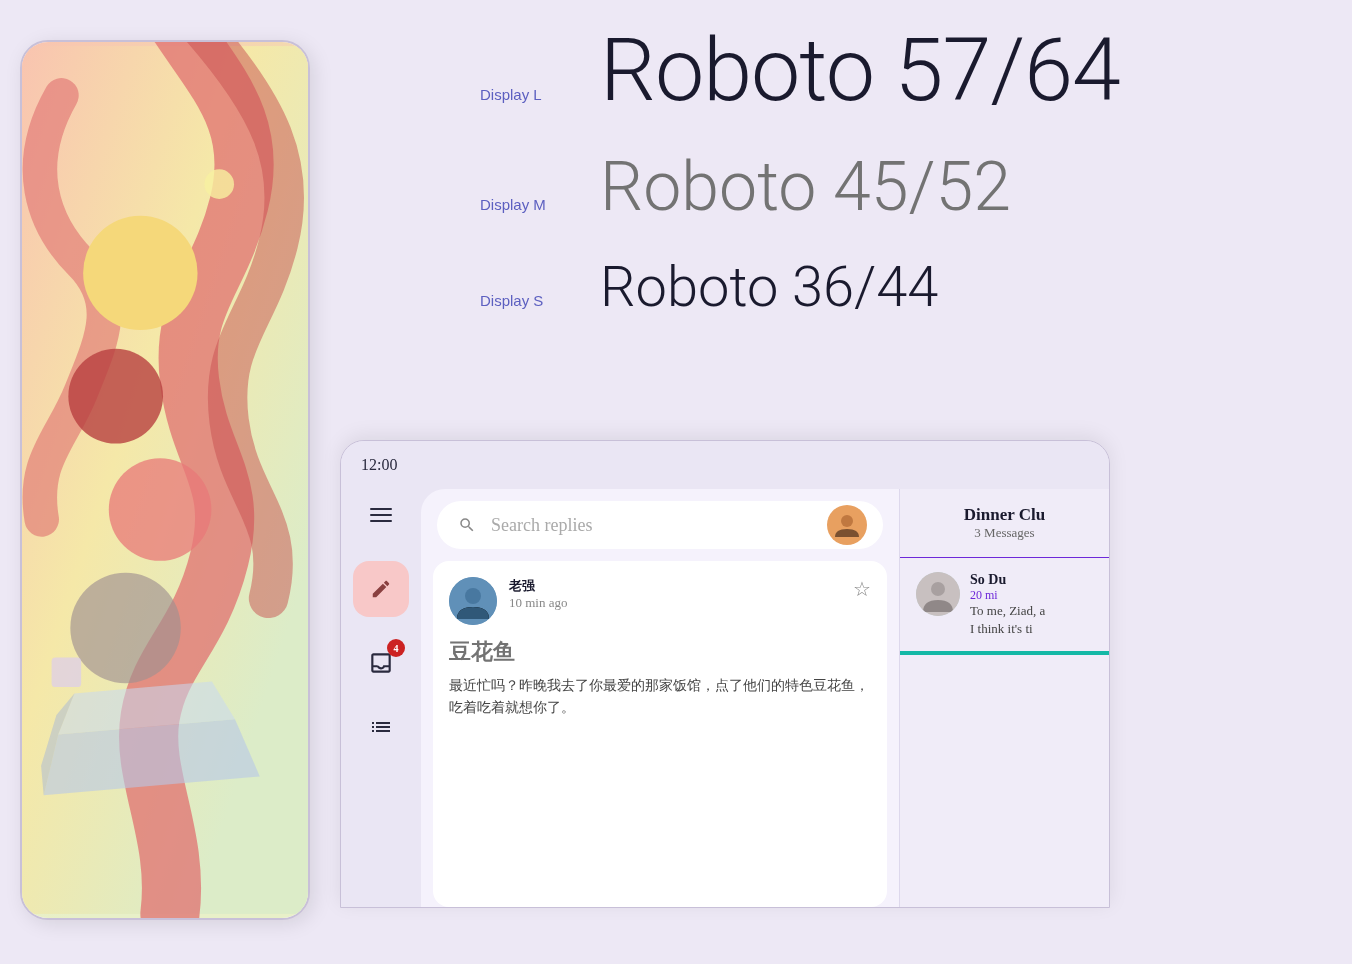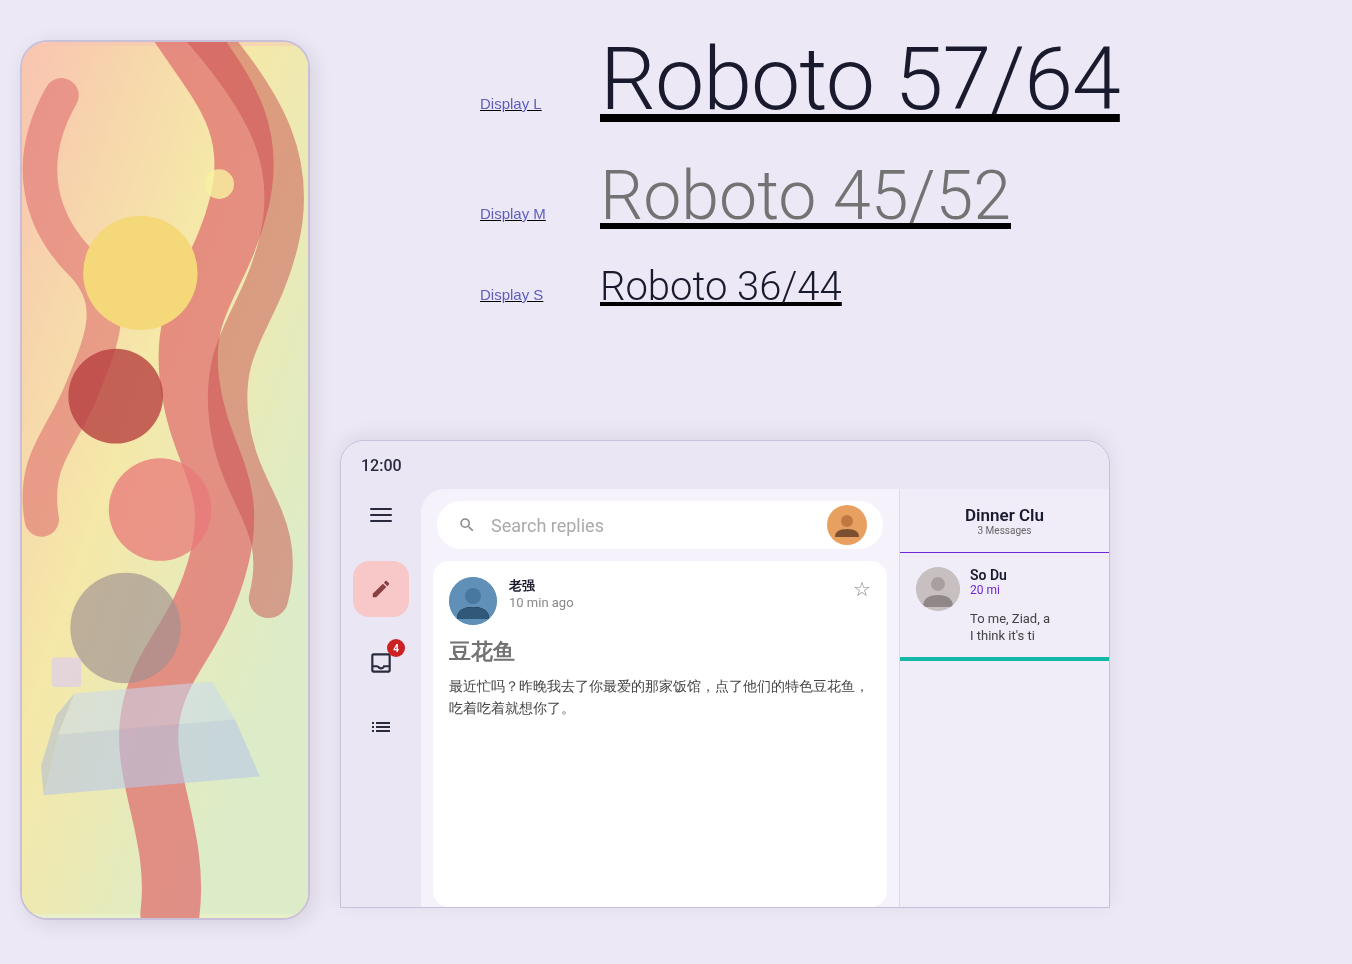--- a/index.html
+++ b/index.html
@@ -60,23 +60,22 @@
       left: 340px;
       top: 0;
       width: 1012px;
       height: 964px;
     }
 
     
     .typography-section {
       position: absolute;
       left: 140px;
-      top: 30px;
+      top: 21px;
       width: 860px;
-      text-decoration: underline;
     }
 
     .type-row {
       display: flex;
       align-items: baseline;
       margin-bottom: 28px;
     }
 
     .type-label {
       color: #5c5fc0;
@@ -96,38 +95,39 @@
     }
 
     .type-display-m {
       font-size: 68px;
       font-weight: 300;
       color: #737373;
       line-height: 1.15;
     }
 
     .type-display-s {
-      font-size: 40px;
+      font-size: 56px;
       font-weight: 300;
       color: #1a1a2e;
       line-height: 1.2;
     }
 
     
     .phone-ui-mockup {
       position: absolute;
       left: 0;
       top: 440px;
       width: 770px;
       height: 468px;
       background: #eae6f4;
       border-radius: 24px 24px 0 0;
       border: 1.5px solid #c8c0d8;
       overflow: hidden;
       box-shadow: 0 -4px 20px rgba(0,0,0,0.08);
+      font-family: Liberation Serif, serif;
     }
 
     .mockup-top-bar {
       display: flex;
       align-items: center;
       padding: 12px 20px;
       height: 48px;
       background: #eae6f4;
     }
 
@@ -320,21 +320,21 @@
       text-align: center;
     }
 
     .dinner-club-title {
       font-size: 17px;
       font-weight: 600;
       color: #1a1a2e;
     }
 
     .dinner-club-count {
-      font-size: 10px;
+      font-size: 13px;
       color: #666;
     }
 
     .right-panel-item {
       display: flex;
       gap: 10px;
       padding: 14px 16px;
       align-items: flex-start;
       border-bottom: 4px solid #14b8a6;
     }
@@ -363,21 +363,21 @@
     }
 
     .right-item-time {
       font-size: 12px;
       color: #6d28d9;
     }
 
     .right-item-preview {
       font-size: 13px;
       color: #444;
-      margin-top: 14px;
+      margin-top: 0;
       overflow: hidden;
       text-overflow: ellipsis;
       white-space: nowrap;
       max-width: 140px;
     }
 
     .right-item-preview2 {
       font-size: 13px;
       color: #444;
       margin-top: 2px;

